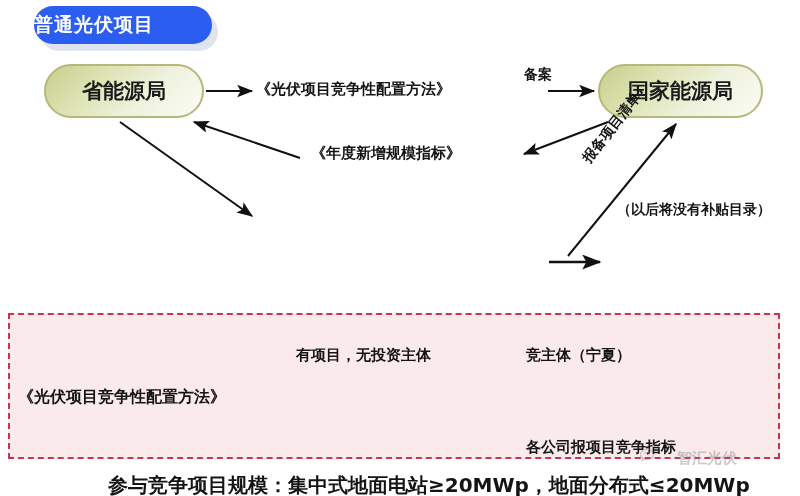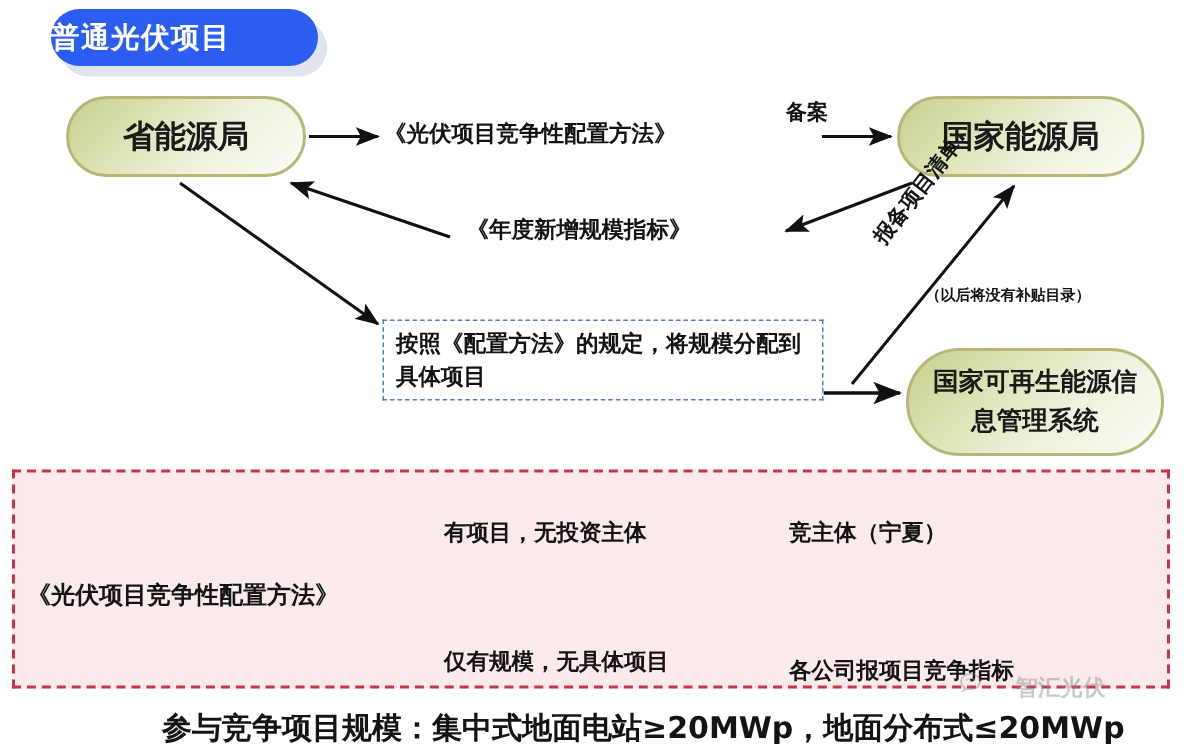--- a/index.html
+++ b/index.html
@@ -104,21 +104,21 @@
     position: absolute;
     font-size: 15px;
     font-weight: bold;
     color: #141414;
     white-space: nowrap;
   }
   .lbl-big { font-size: 16px; }
   #lbl-method  { left: 256px; top: 80px; }
   #lbl-annual  { left: 311px; top: 144px; }
   #lbl-record  { left: 524px; top: 66px; font-size: 14px; font-family: Liberation Serif, serif; }
-  #lbl-nosub   { left: 617px; top: 190px; font-size: 10px; }
+  #lbl-nosub   { left: 617px; top: 201px; font-size: 14px; }
   #lbl-rotated {
     left: 586px; top: 152px;
     font-size: 14px;
     transform: rotate(-52deg);
     transform-origin: left center;
   }
   #lbl-brace-title { left: 18px;  top: 387px; font-size: 16px; }
   #lbl-b1        { left: 296px; top: 346px; }
   #lbl-b2        { left: 296px; top: 432px; }
   #lbl-r1        { left: 526px; top: 346px; }
@@ -187,42 +187,34 @@
   </div>
 
   <div class="node" id="node-nat">
     <span class="node-label">国家能源局</span>
   </div>
 
   <div class="node" id="node-prov">
     <span class="node-label">省能源局</span>
   </div>
 
-  <div class="node" id="node-sys">
-    <span class="node-label">国家可再生能源信
-息管理系统</span>
-  </div>
 
   <div class="lbl" id="lbl-method">《光伏项目竞争性配置方法》</div>
   <div class="lbl" id="lbl-annual">《年度新增规模指标》</div>
   <div class="lbl" id="lbl-record">备案</div>
   <div class="lbl" id="lbl-rotated">报备项目清单</div>
   <div class="lbl" id="lbl-nosub">（以后将没有补贴目录）</div>
 
-  <div class="dashed-blue">
-    <div class="box-text">按照《配置方法》的规定，将规模分配到具体项目</div>
-  </div>
 
   <div class="dashed-pink"></div>
 
   <div class="lbl lbl-big" id="lbl-brace-title">《光伏项目竞争性配置方法》</div>
 
   <div class="lbl" id="lbl-r1">竞主体（宁夏）</div>
   <div class="lbl" id="lbl-b1">有项目，无投资主体</div>
-  <div class="lbl" id="lbl-b2">仅有规模，无具体项目</div>
   <div class="lbl" id="lbl-r2">各公司报项目竞争指标</div>
 
   <div class="lbl" id="lbl-caption">参与竞争项目规模：集中式地面电站≥20MWp，地面分布式≤20MWp</div>
 
   <div class="watermark">
     <span>
       <svg width="18" height="16" viewBox="0 0 18 16" xmlns="http://www.w3.org/2000/svg">
         <ellipse cx="7" cy="6.4" rx="6.4" ry="5.2" fill="none" stroke="#8a8a8a" stroke-width="1.2"></ellipse>
         <circle cx="5" cy="5" r="0.9" fill="#8a8a8a"></circle>
         <circle cx="9" cy="5" r="0.9" fill="#8a8a8a"></circle>

